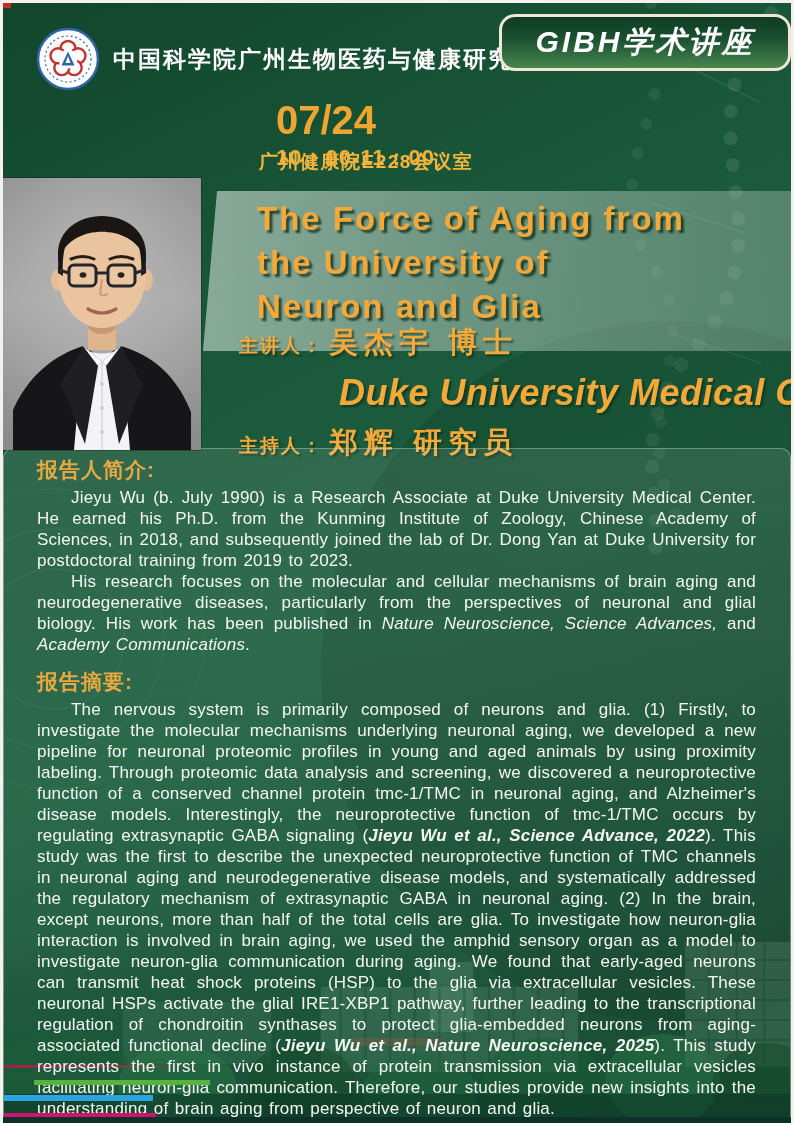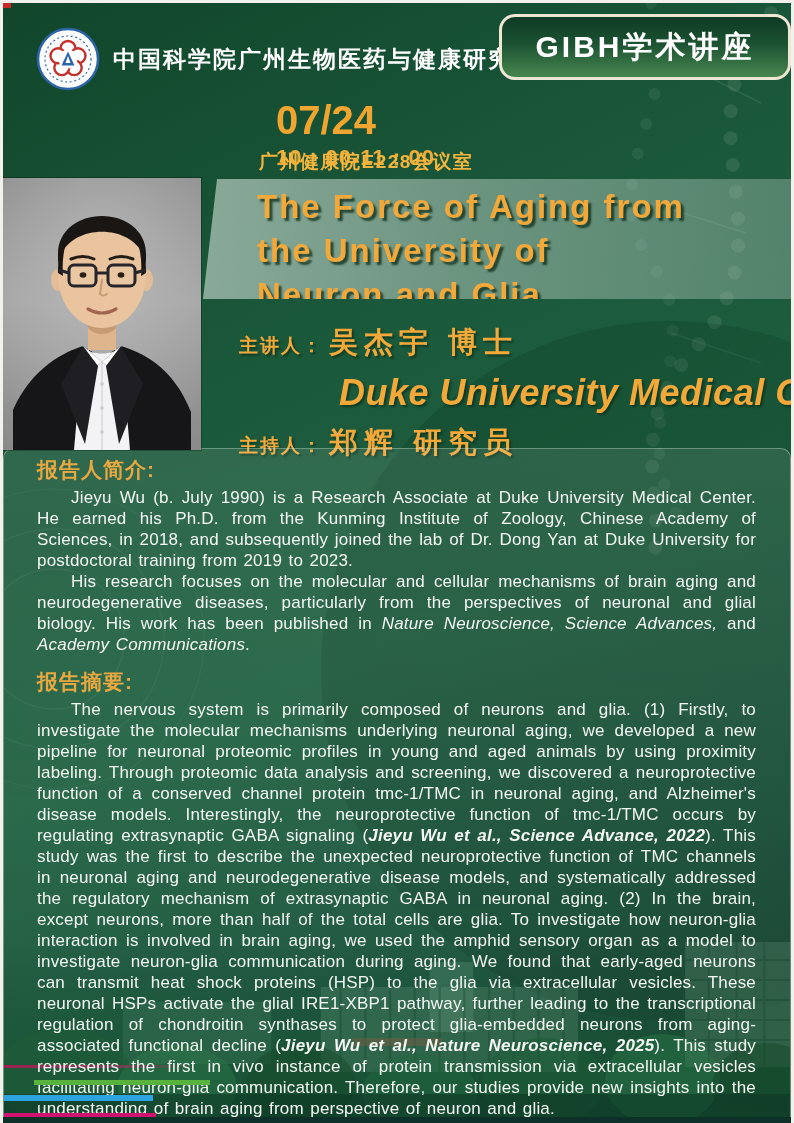--- a/index.html
+++ b/index.html
@@ -15,35 +15,35 @@
   .corner-artifact{position:absolute;left:-3px;top:-3px;width:11px;height:8px;background:#cb2a24;z-index:9;}
   .dna-svg{position:absolute;right:0;top:0;z-index:0;pointer-events:none;}
   .big-circle{position:absolute;width:700px;height:700px;right:-230px;top:318px;border-radius:50%;
     background:rgba(5,38,20,0.18);z-index:0;}
   .bottom-strip{position:absolute;left:-3px;right:-3px;bottom:0;height:6px;background:#0d3029;z-index:8;}
   
   .logo{position:absolute;left:33px;top:24px;display:flex;align-items:center;gap:13px;z-index:4;}
   .logo-text .cn{color:#ffffff;font-size:23px;font-weight:bold;letter-spacing:2px;
     font-family:"Liberation Serif",serif;white-space:nowrap;}
   .logo-text .en{color:#e2ebe4;font-size:8px;letter-spacing:0.3px;margin-top:4px;white-space:nowrap;}
-  .badge{position:absolute;top:11px;right:0;height:66px;min-width:292px;z-index:5;
+  .badge{position:absolute;top:11px;right:0;height:57px;min-width:292px;z-index:5;
     border:3px solid #efe7d3;border-radius:16px;padding:0 20px;
     background:linear-gradient(180deg,#0e3b24 0%,#1c5232 45%,#47864f 100%);
     display:flex;align-items:center;justify-content:center;
-    color:#fff;font-weight:bold;font-size:30px;letter-spacing:3px;white-space:nowrap;}
+    color:#fff;font-weight:bold;font-style:italic;font-size:30px;letter-spacing:3px;white-space:nowrap;}
   
   .date-row{position:absolute;left:255px;top:95px;display:flex;align-items:baseline;z-index:3;white-space:nowrap;flex-direction:column;}
   .date{font-size:40px;font-weight:bold;color:#efa52f;letter-spacing:0;}
   .time{font-size:22px;font-weight:bold;color:#f0ad37;margin-left:18px;letter-spacing:1px;}
   .location{position:absolute;left:256px;top:146px;font-size:19px;font-weight:bold;color:#f3b53d;
     letter-spacing:1.5px;z-index:3;white-space:nowrap;}
   
   .photo{position:absolute;left:0;top:175px;width:198px;height:272px;z-index:3;box-shadow:0 0 0 1px rgba(0,0,0,0.25);}
   
-  .title-panel{position:absolute;left:196px;top:176px;right:0;height:120px;z-index:1;
+  .title-panel{position:absolute;left:196px;top:188px;right:0;height:160px;z-index:1;
     background:linear-gradient(100deg,rgba(216,229,220,0.60) 0%,rgba(197,215,204,0.48) 45%,rgba(178,200,188,0.36) 100%);
     clip-path:polygon(18px 0,100% 0,100% 100%,4px 100%);}
   .title{position:absolute;left:58px;top:6px;color:#f3a83a;font-size:33px;font-weight:bold;
     letter-spacing:2px;line-height:44px;text-shadow:3px 3px 2px rgba(10,40,22,0.75);white-space:nowrap;}
   
   .speaker-block{position:absolute;left:236px;top:320px;z-index:2;color:#f2a93a;white-space:nowrap;}
   .sp-row{display:flex;align-items:baseline;}
   .sp-label{font-size:19px;font-weight:bold;letter-spacing:2px;text-shadow:2px 2px 2px rgba(10,40,22,0.6);}
   .sp-name{font-size:29px;font-weight:bold;letter-spacing:6px;margin-left:6px;text-shadow:2px 2px 2px rgba(10,40,22,0.6);}
   .sp-affil{margin:9px 0 9px 100px;font-size:36px;font-weight:bold;letter-spacing:0.5px;

